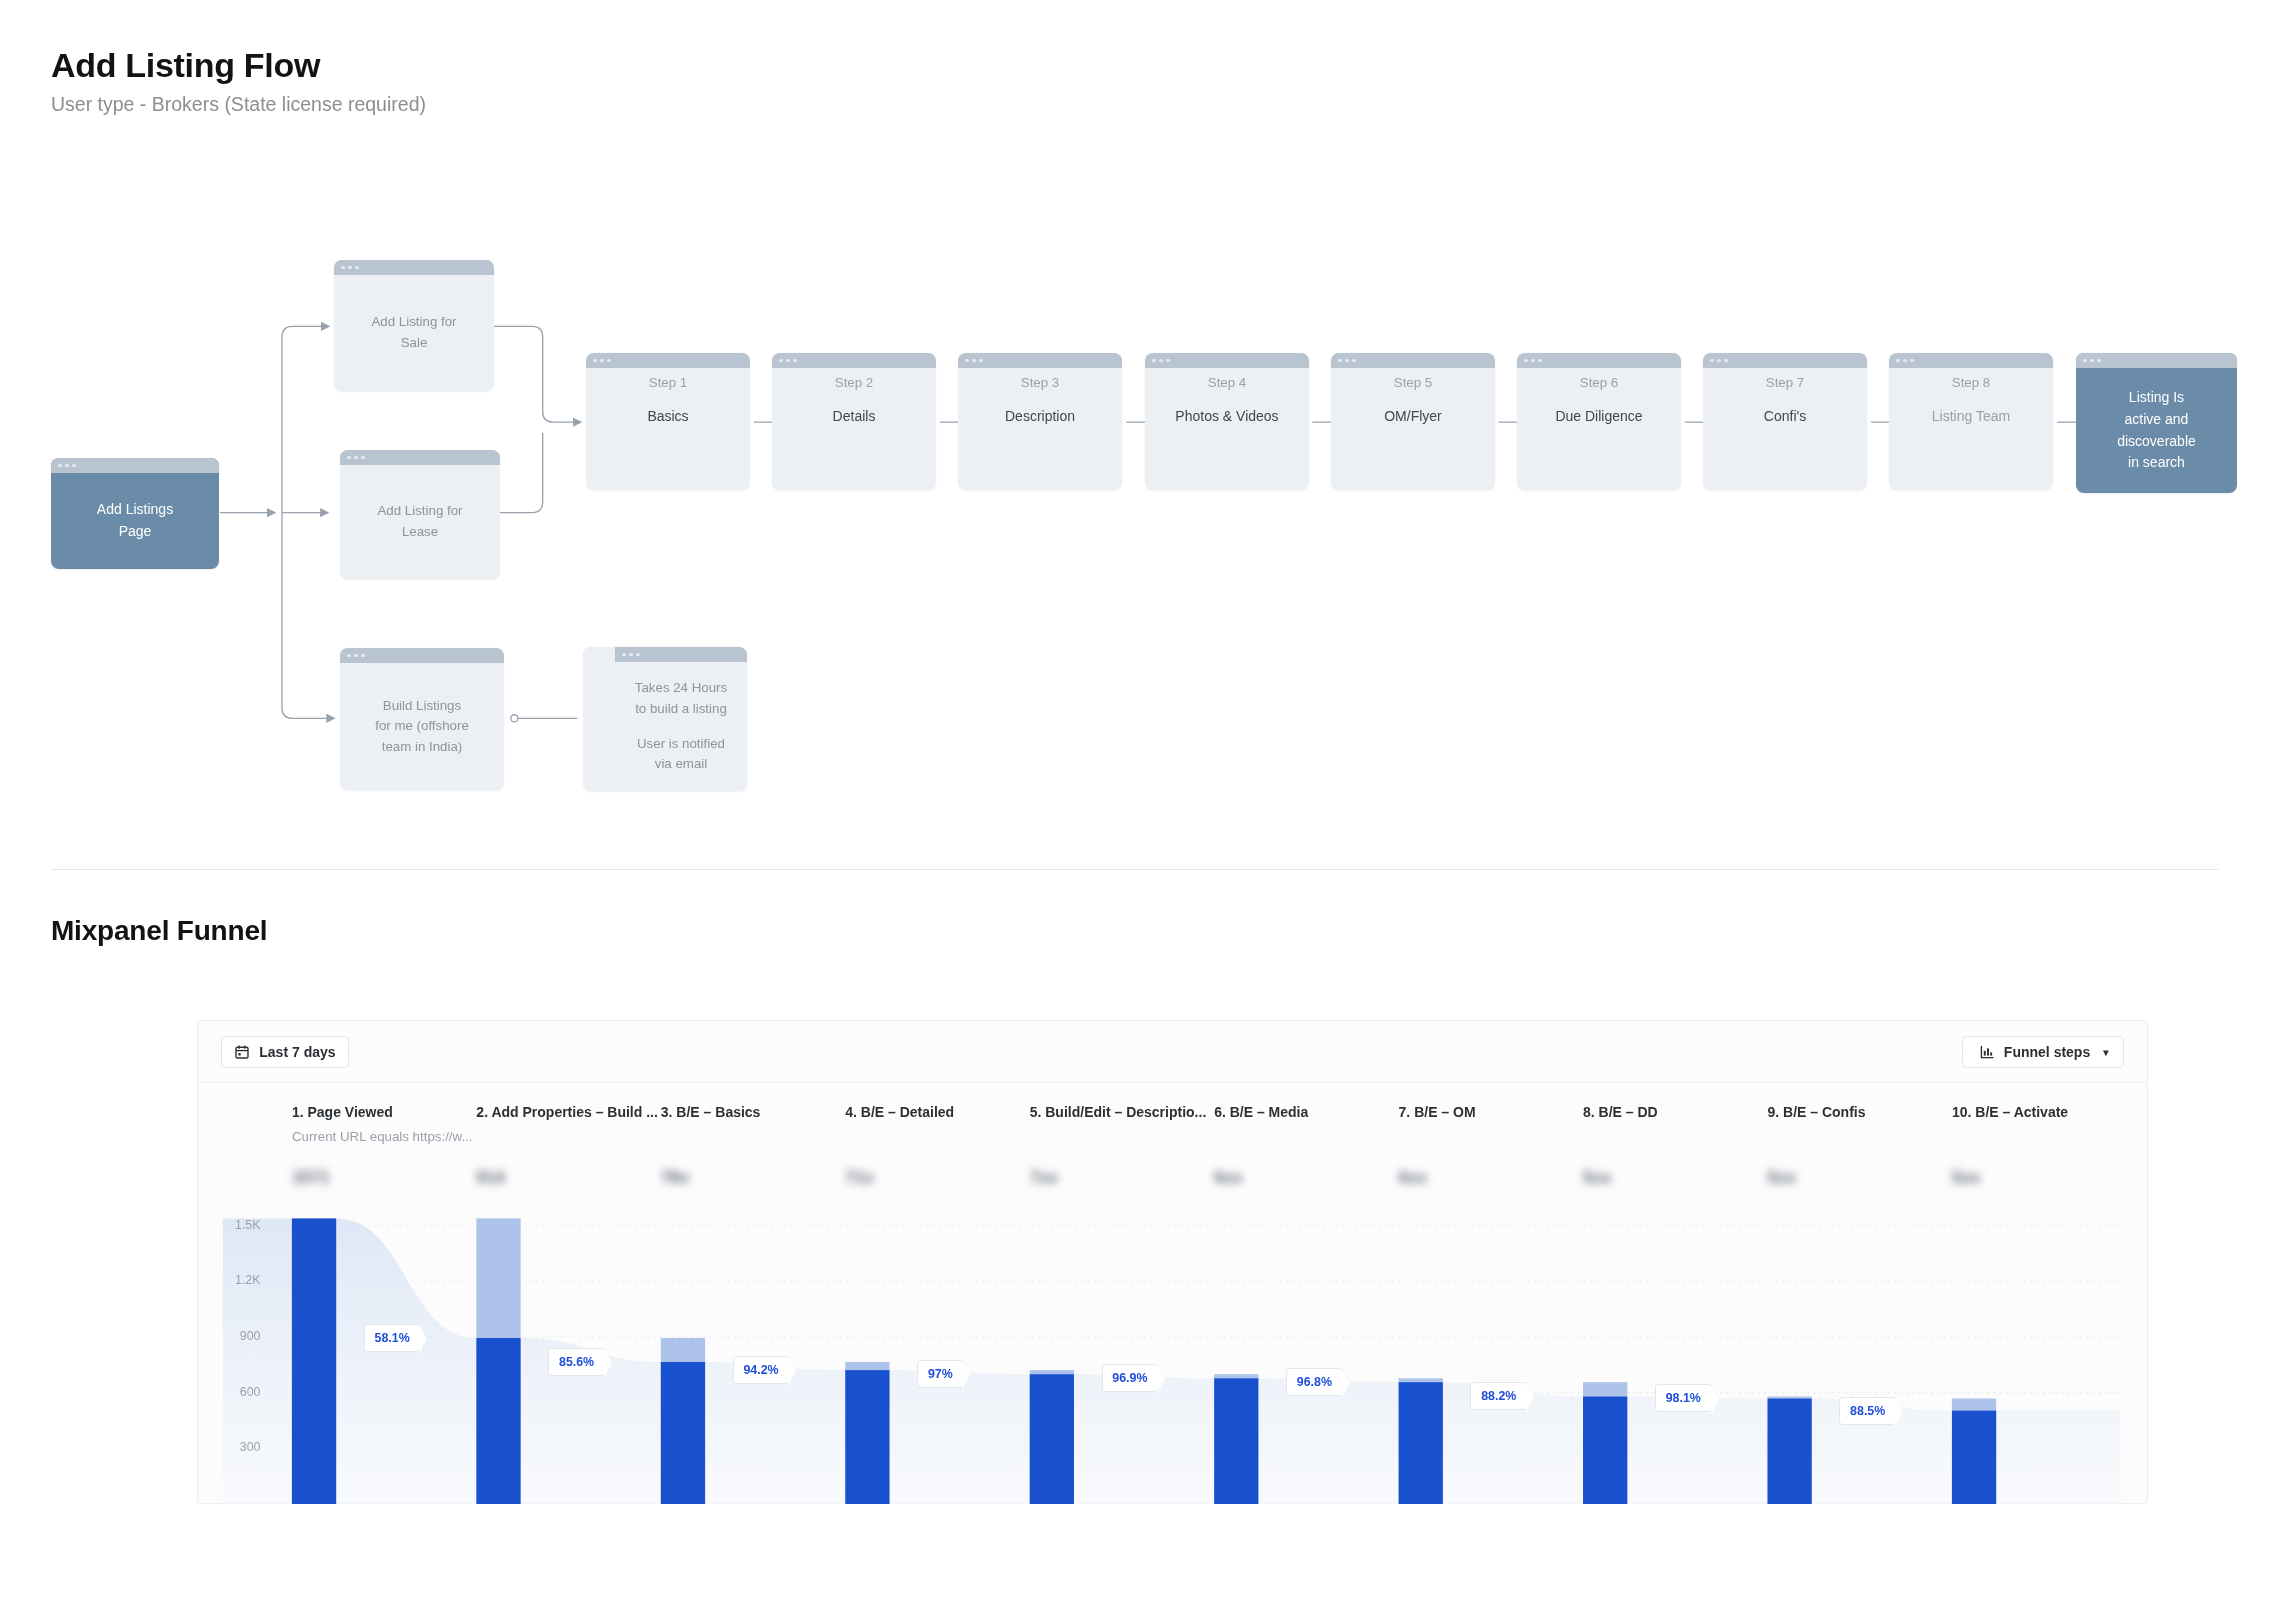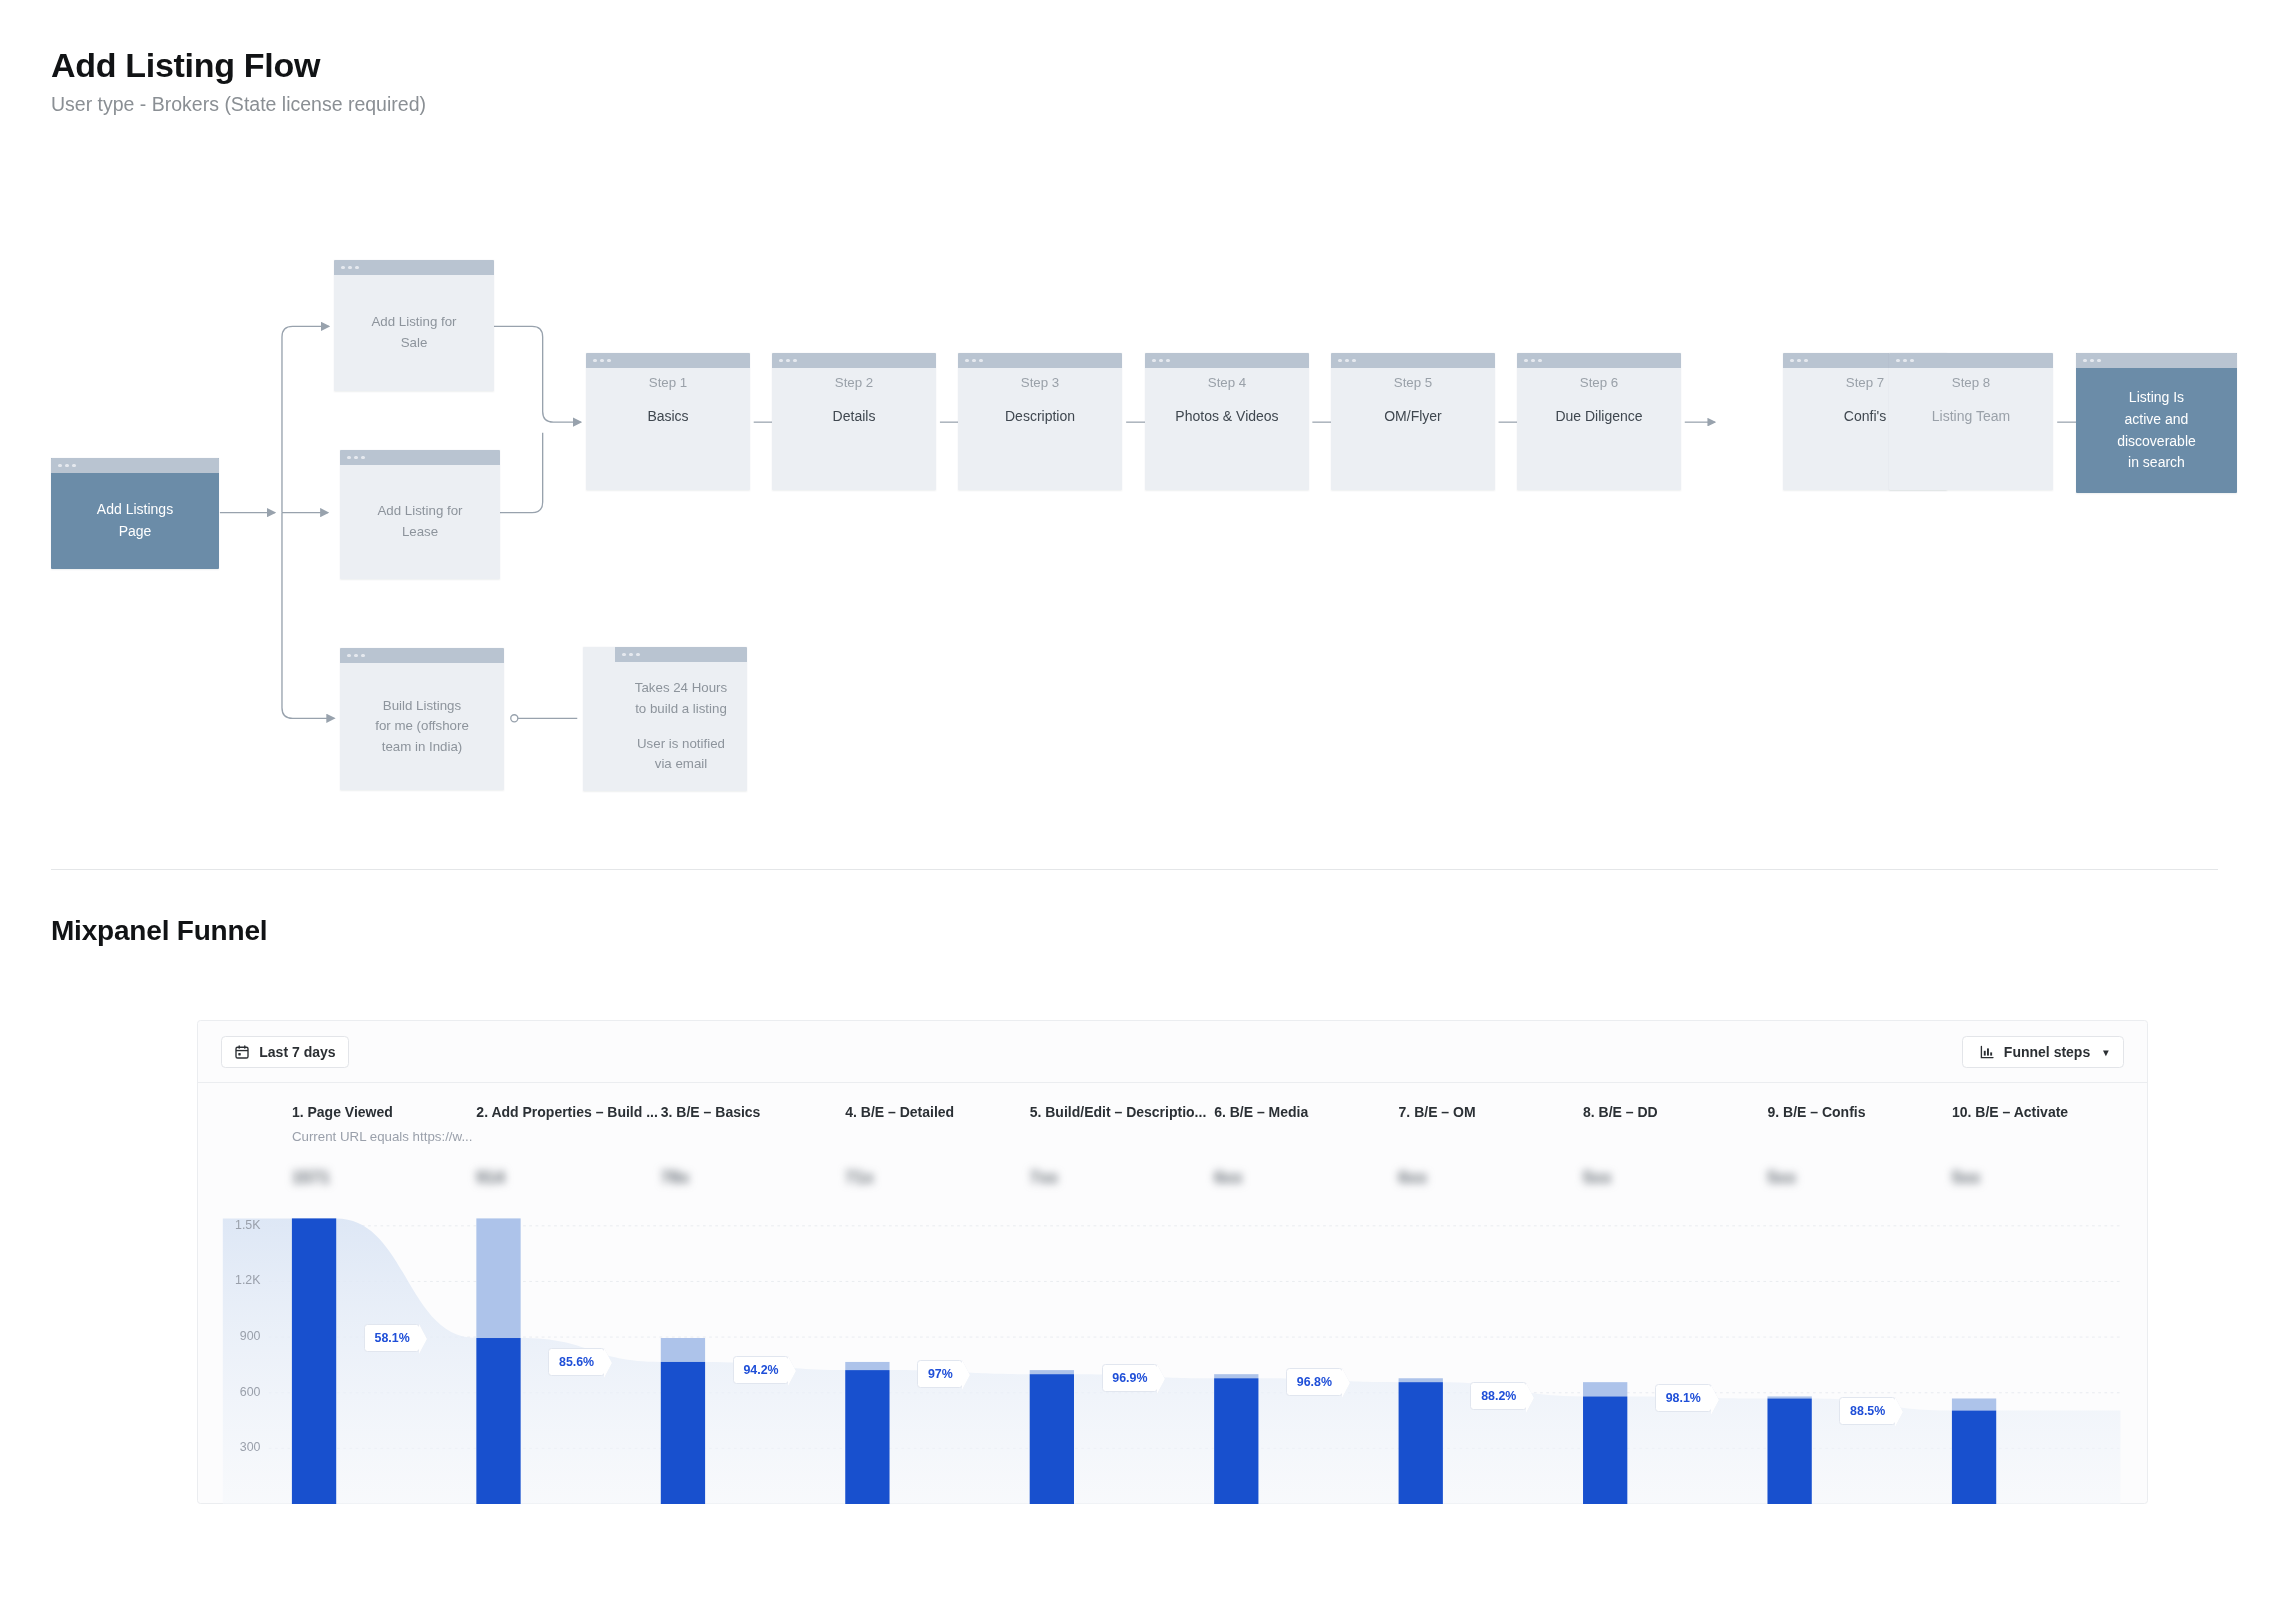--- a/index.html
+++ b/index.html
@@ -22,21 +22,21 @@
     position:absolute; left:51px; top:93px;
     font-size:19.5px; font-weight:400; color:#8a8f94;
   }
 
   
   #flow { position:absolute; left:0; top:0; width:2270px; height:878px; }
   #flow-svg { position:absolute; left:0; top:0; width:2270px; height:878px; }
 
   .node {
     position:absolute;
-    border-radius:1px;
+    border-radius:8px;
     background:#eceff3;
     overflow:hidden;
     box-shadow:0 0.9px 1.8px rgba(30,50,70,.08);
     display:flex; flex-direction:column;
   }
   .node .titlebar {
     height:15px; background:#b9c4d1; flex:0 0 auto;
     display:flex; align-items:center; padding-left:7px; gap:3.5px;
   }
   .node .titlebar i {
@@ -66,21 +66,21 @@
   #node-build-listings    { left:340px; top:648px; width:164px; height:142px; }
   #node-takes-24-hours    { left:583px; top:647px; width:164px; height:144px;padding-left:32px; }
 
   .step { top:353px; width:164px; height:137px; }
   #step-1 { left:586px; }
   #step-2 { left:772px; }
   #step-3 { left:958px; }
   #step-4 { left:1145px; }
   #step-5 { left:1331px; }
   #step-6 { left:1517px; }
-  #step-7 { left:1783px; }
+  #step-7 { left:1703px; }
   #step-8 { left:1889px; }
   #node-listing-active { left:2076px; top:353px; width:161px; height:140px; }
 
   
   #divider {
     position:absolute; left:51px; top:869px; width:2167px; height:0.9px;
     background:#e4e6e8;
   }
 
   

